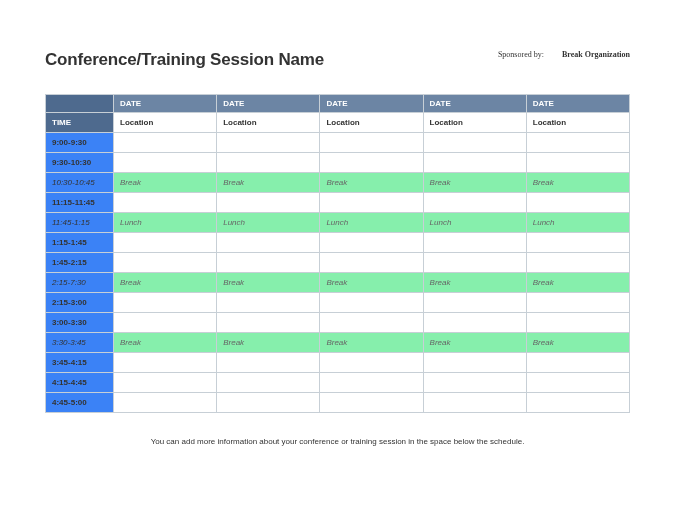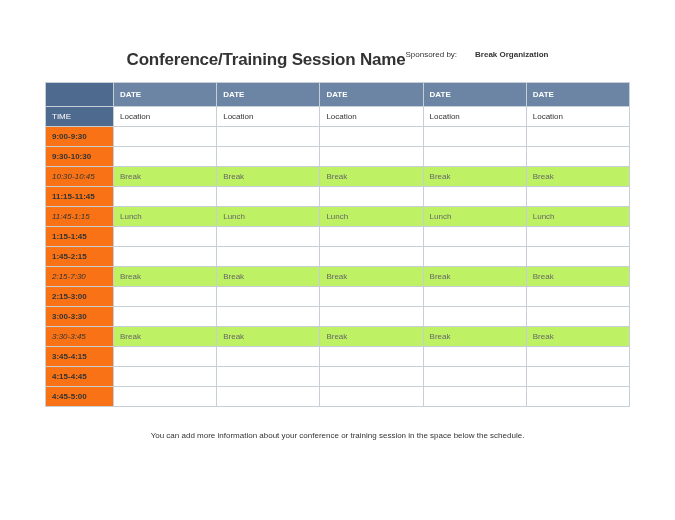--- a/index.html
+++ b/index.html
@@ -7,34 +7,35 @@
     width: 675px;
     height: 520px;
     background: #fff;
     font-family: Arial, Helvetica, sans-serif;
     color: #333;
     padding: 50px 45px 30px 45px;
     overflow: hidden;
   }
   .header {
     display: flex;
-    justify-content: center;
+    justify-content: space-between;
     align-items: flex-start;
-    margin-bottom: 12px;
+    margin-bottom: 24px;
   }
   .title {
     font-size: 17px;
     font-weight: bold;
     letter-spacing: -0.2px;
   }
   .sponsor {
     display: flex;
     gap: 18px;
     font-size: 8px;
     align-items: baseline;
+    font-family: Liberation Serif, serif;
   }
   .sponsor-label { font-weight: normal; }
   .sponsor-org { font-weight: bold; }
   table {
     width: 100%;
     border-collapse: collapse;
     table-layout: fixed;
   }
   th, td {
     border: 1px solid #c7cfd6;
@@ -43,43 +44,44 @@
     text-align: left;
     height: 20px;
     vertical-align: middle;
   }
   col.timecol { width: 68px; }
   thead th {
     background: #6c85a4;
     color: #fff;
     font-weight: bold;
     font-size: 8px;
-    height: 24px;
+    height: 18px;
   }
   thead th.time-header {
     background: #4e6a8e;
   }
   tr.location-row td {
-    font-weight: normal;
+    font-weight: bold;
   }
   tr.location-row td.timecell {
     background: #4e6a8e;
     color: #fff;
   }
   td.timecell {
-    background: #f97316;
+    background: #3b82f6;
     font-weight: bold;
     font-size: 8px;
   }
   tr.break-row td.timecell {
     font-style: italic;
     font-weight: normal;
   }
   tr.break-row td.datacell {
-    background: #bef264;
+    background: #86efac;
+    font-style: italic;
     color: #666;
   }
   .footnote {
     text-align: center;
     font-size: 8px;
     margin-top: 24px;
     color: #333;
   }
 </style>
 </head>

